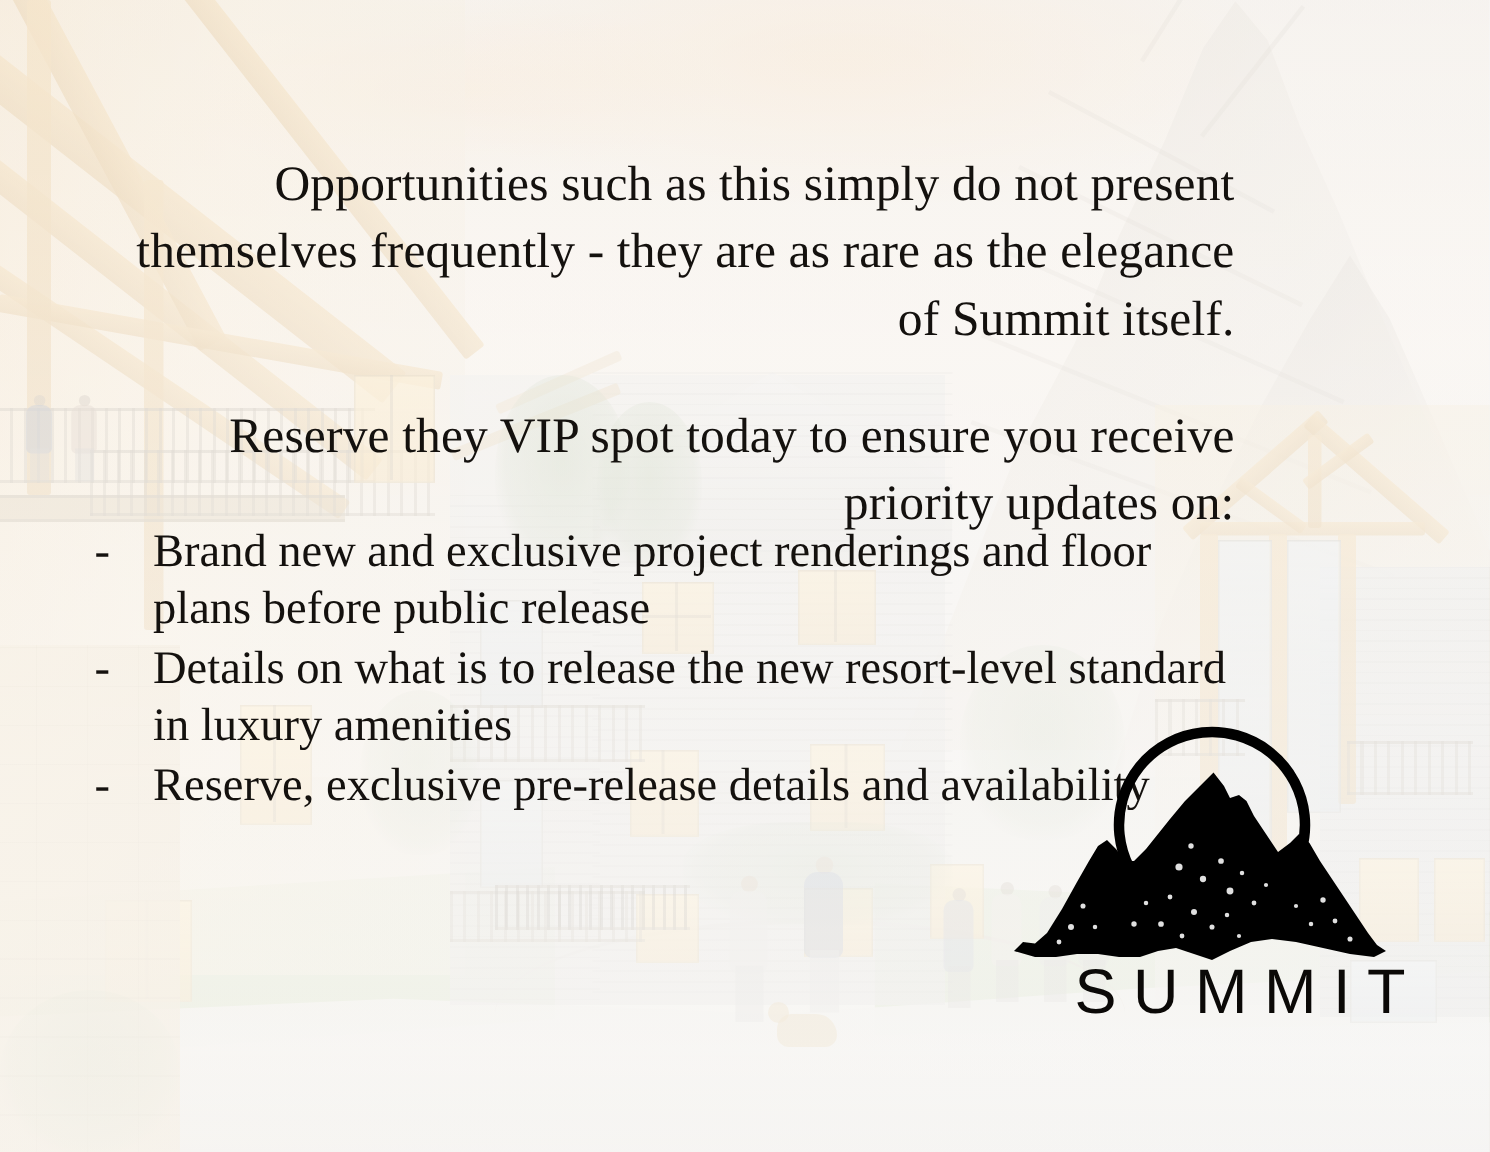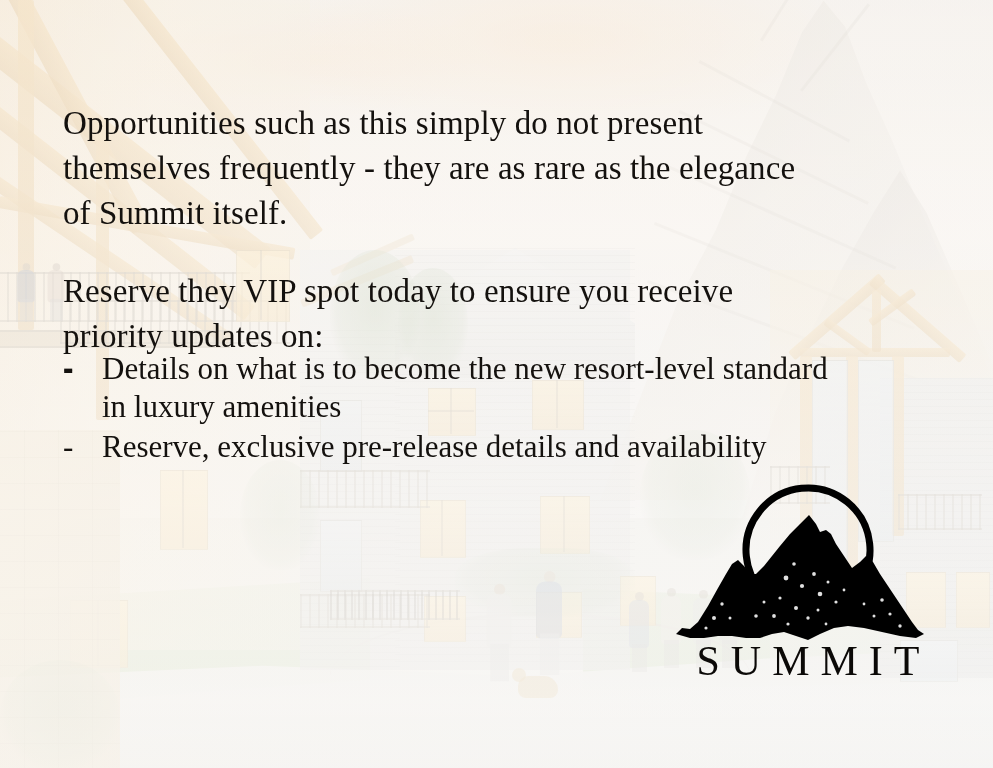--- a/index.html
+++ b/index.html
@@ -215,20 +215,21 @@
   }
 
   .para {
     position: absolute;
     left: 63px;
     width: 760px;
     font-size: 33px;
     line-height: 45px;
     letter-spacing: .1px;
     color: #14110e;
+    text-align: right;
   }
   #para-1 { top: 68px; }
   #para-2 { top: 236px; }
 
   .bullets {
     position: absolute;
     left: 60px;
     top: 348px;
     width: 780px;
   }
@@ -255,26 +256,26 @@
     top: 482px;
     width: 280px;
     height: 225px;
   }
   .logo svg { display: block; }
   .logo-word {
     position: absolute;
     left: 0;
     top: 155px;
     width: 280px;
-    text-align: center;
+    text-align: right;
     font-size: 42px;
     letter-spacing: 11px;
     text-indent: 11px;
     color: #0b0907;
-    font-family: Liberation Serif, serif;
+    font-family: Liberation Sans, sans-serif;
   }
 </style>
 </head>
 <body>
 
 <div id="slide">
 
   <div class="bg">
 
     <div class="sky"></div>
@@ -434,24 +435,25 @@
 
   <div class="content">
 
     <p class="para" id="para-1">Opportunities such as this simply do not present themselves frequently - they are as rare as the elegance of Summit itself.</p>
 
     <p class="para" id="para-2">Reserve they VIP spot today to ensure you receive priority updates on:</p>
 
     <div class="bullets">
       <div class="bullet">
         <span class="dash">-</span>
+        <span>Brand new and exclusive project renderings and floor plans before public release</span>
       </div>
       <div class="bullet">
         <span class="dash">-</span>
-        <span>Details on what is to become the new resort-level standard in luxury amenities</span>
+        <span>Details on what is to release the new resort-level standard in luxury amenities</span>
       </div>
       <div class="bullet">
         <span class="dash">-</span>
         <span>Reserve, exclusive pre-release details and availability</span>
       </div>
     </div>
 
     <div class="logo">
       <svg width="280" height="165" viewBox="0 0 280 165">
 

